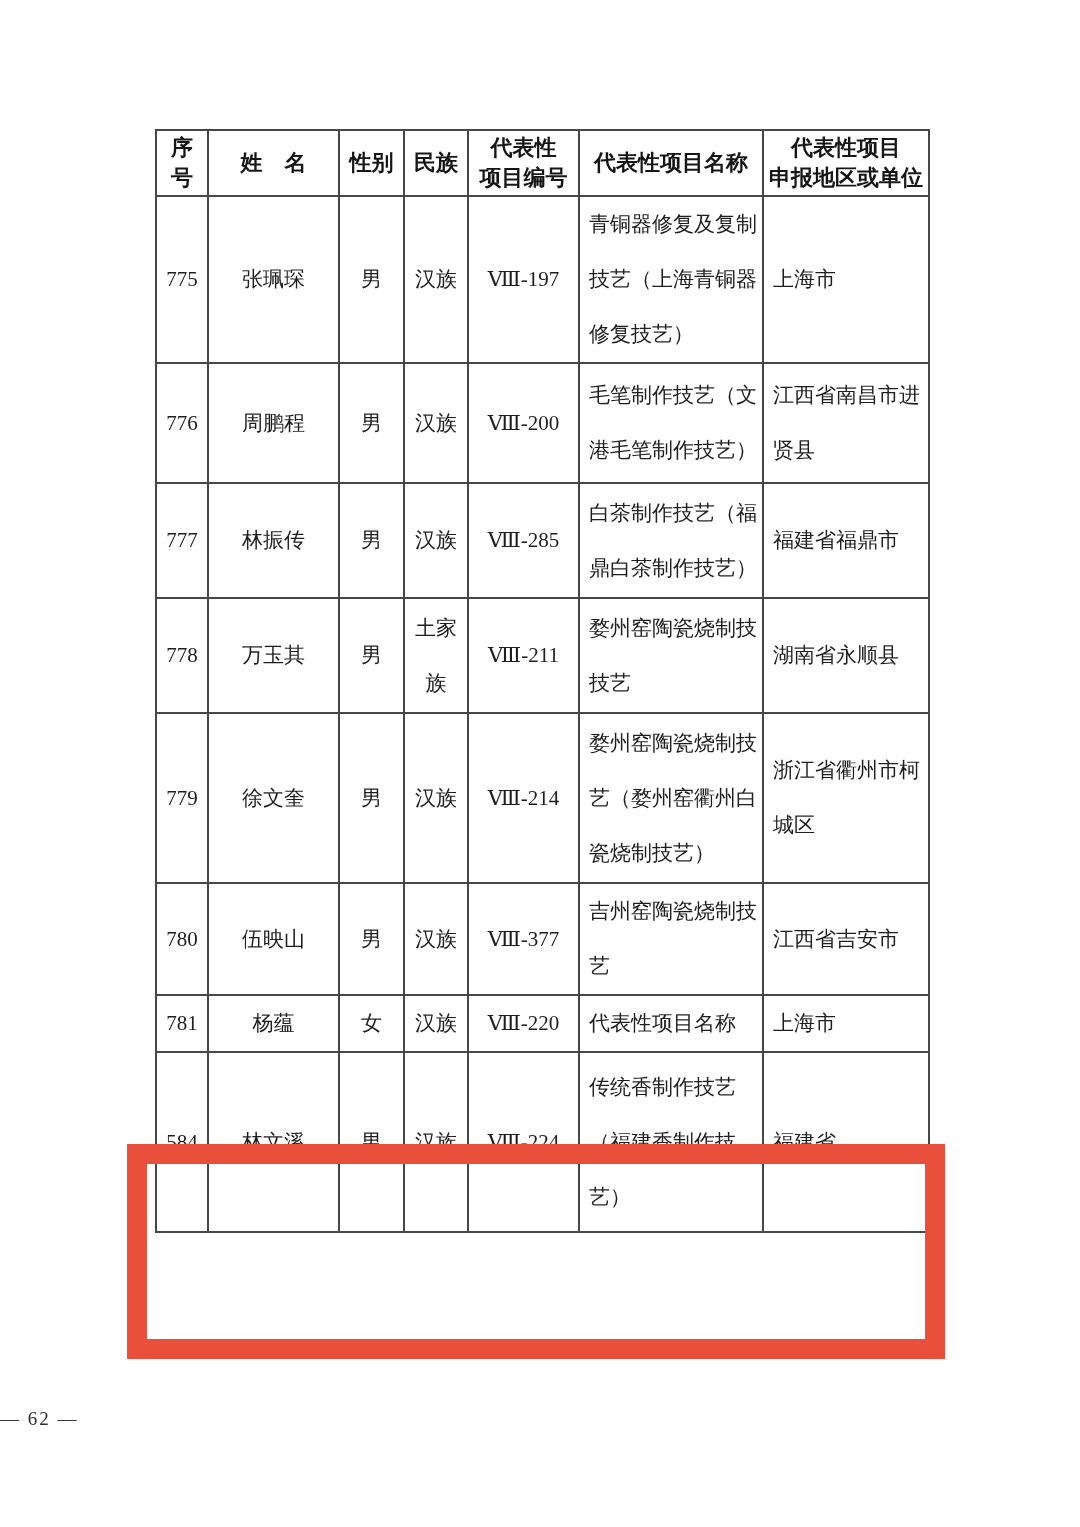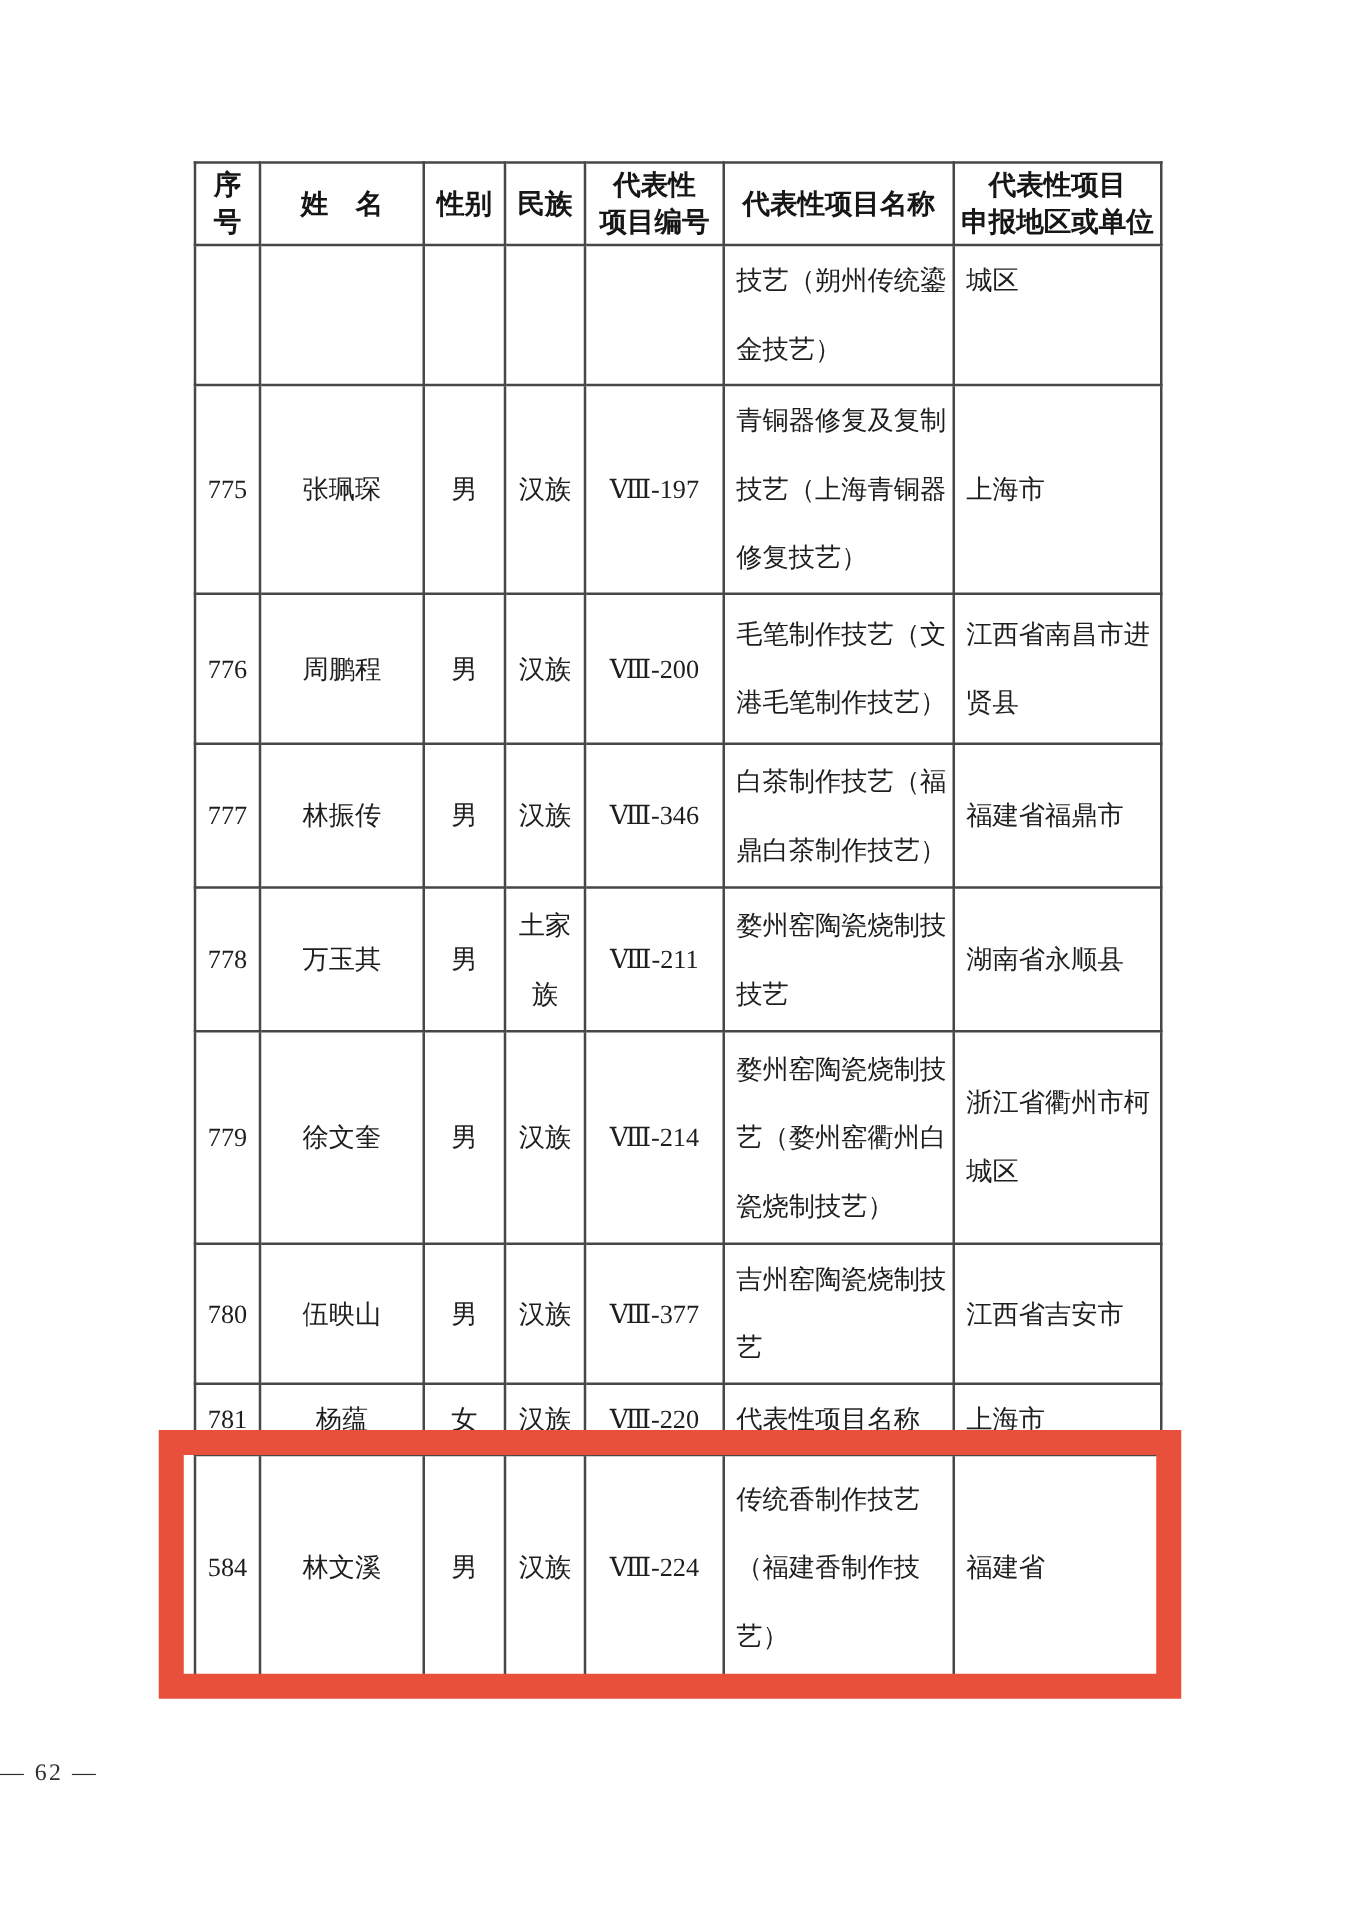--- a/index.html
+++ b/index.html
@@ -115,30 +115,20 @@
         <th>性别</th>
         <th>民族</th>
         <th>代表性
 项目编号</th>
         <th>代表性项目名称</th>
         <th>代表性项目
 申报地区或单位</th>
       </tr>
     </thead>
     <tbody>
-        <tr class="r0 partial">
-          <td class="c0"></td>
-          <td class="c1"></td>
-          <td class="c2"></td>
-          <td class="c3"></td>
-          <td class="c4"></td>
-          <td class="c5">技艺（朔州传统鎏
-金技艺）</td>
-          <td class="c6">城区</td>
-        </tr>
         <tr class="r1">
           <td class="c0">775</td>
           <td class="c1">张珮琛</td>
           <td class="c2">男</td>
           <td class="c3">汉族</td>
           <td class="c4">Ⅷ-197</td>
           <td class="c5">青铜器修复及复制
 技艺（上海青铜器
 修复技艺）</td>
           <td class="c6">上海市</td>
@@ -152,21 +142,21 @@
           <td class="c5">毛笔制作技艺（文
 港毛笔制作技艺）</td>
           <td class="c6">江西省南昌市进
 贤县</td>
         </tr>
         <tr class="r3">
           <td class="c0">777</td>
           <td class="c1">林振传</td>
           <td class="c2">男</td>
           <td class="c3">汉族</td>
-          <td class="c4">Ⅷ-346</td>
+          <td class="c4">Ⅷ-285</td>
           <td class="c5">白茶制作技艺（福
 鼎白茶制作技艺）</td>
           <td class="c6">福建省福鼎市</td>
         </tr>
         <tr class="r4">
           <td class="c0">778</td>
           <td class="c1">万玉其</td>
           <td class="c2">男</td>
           <td class="c3">土家
 族</td>

